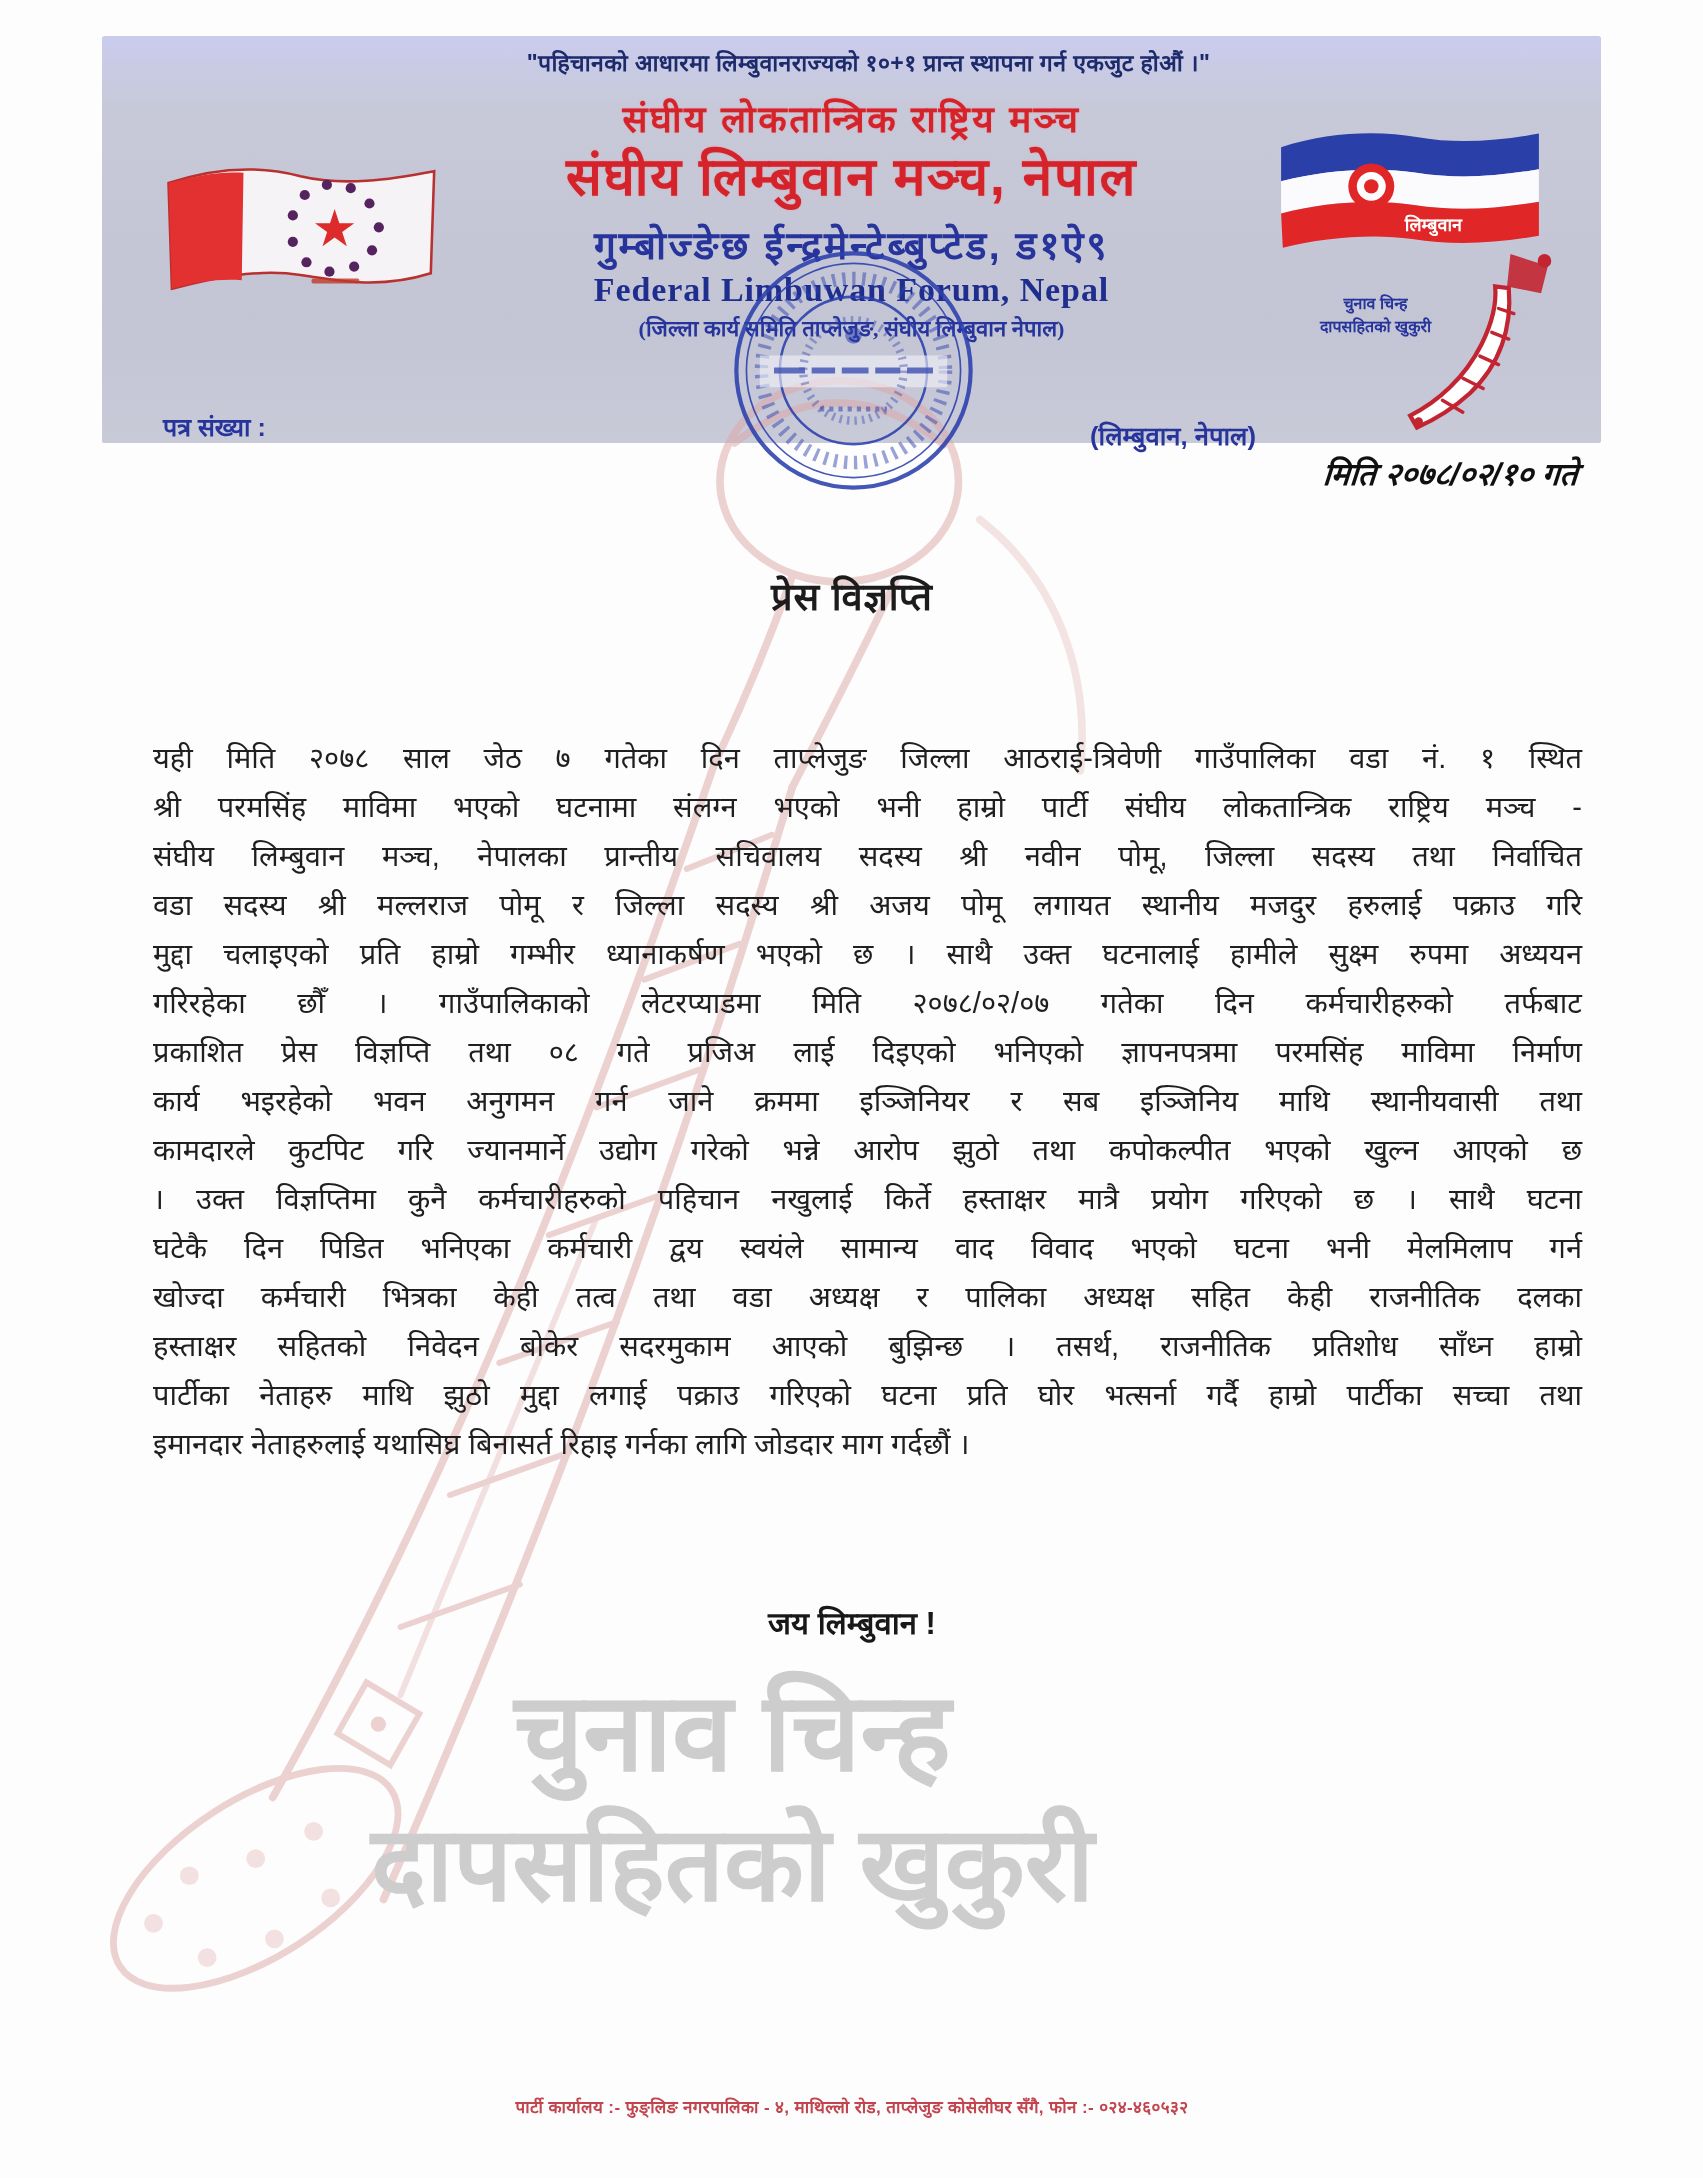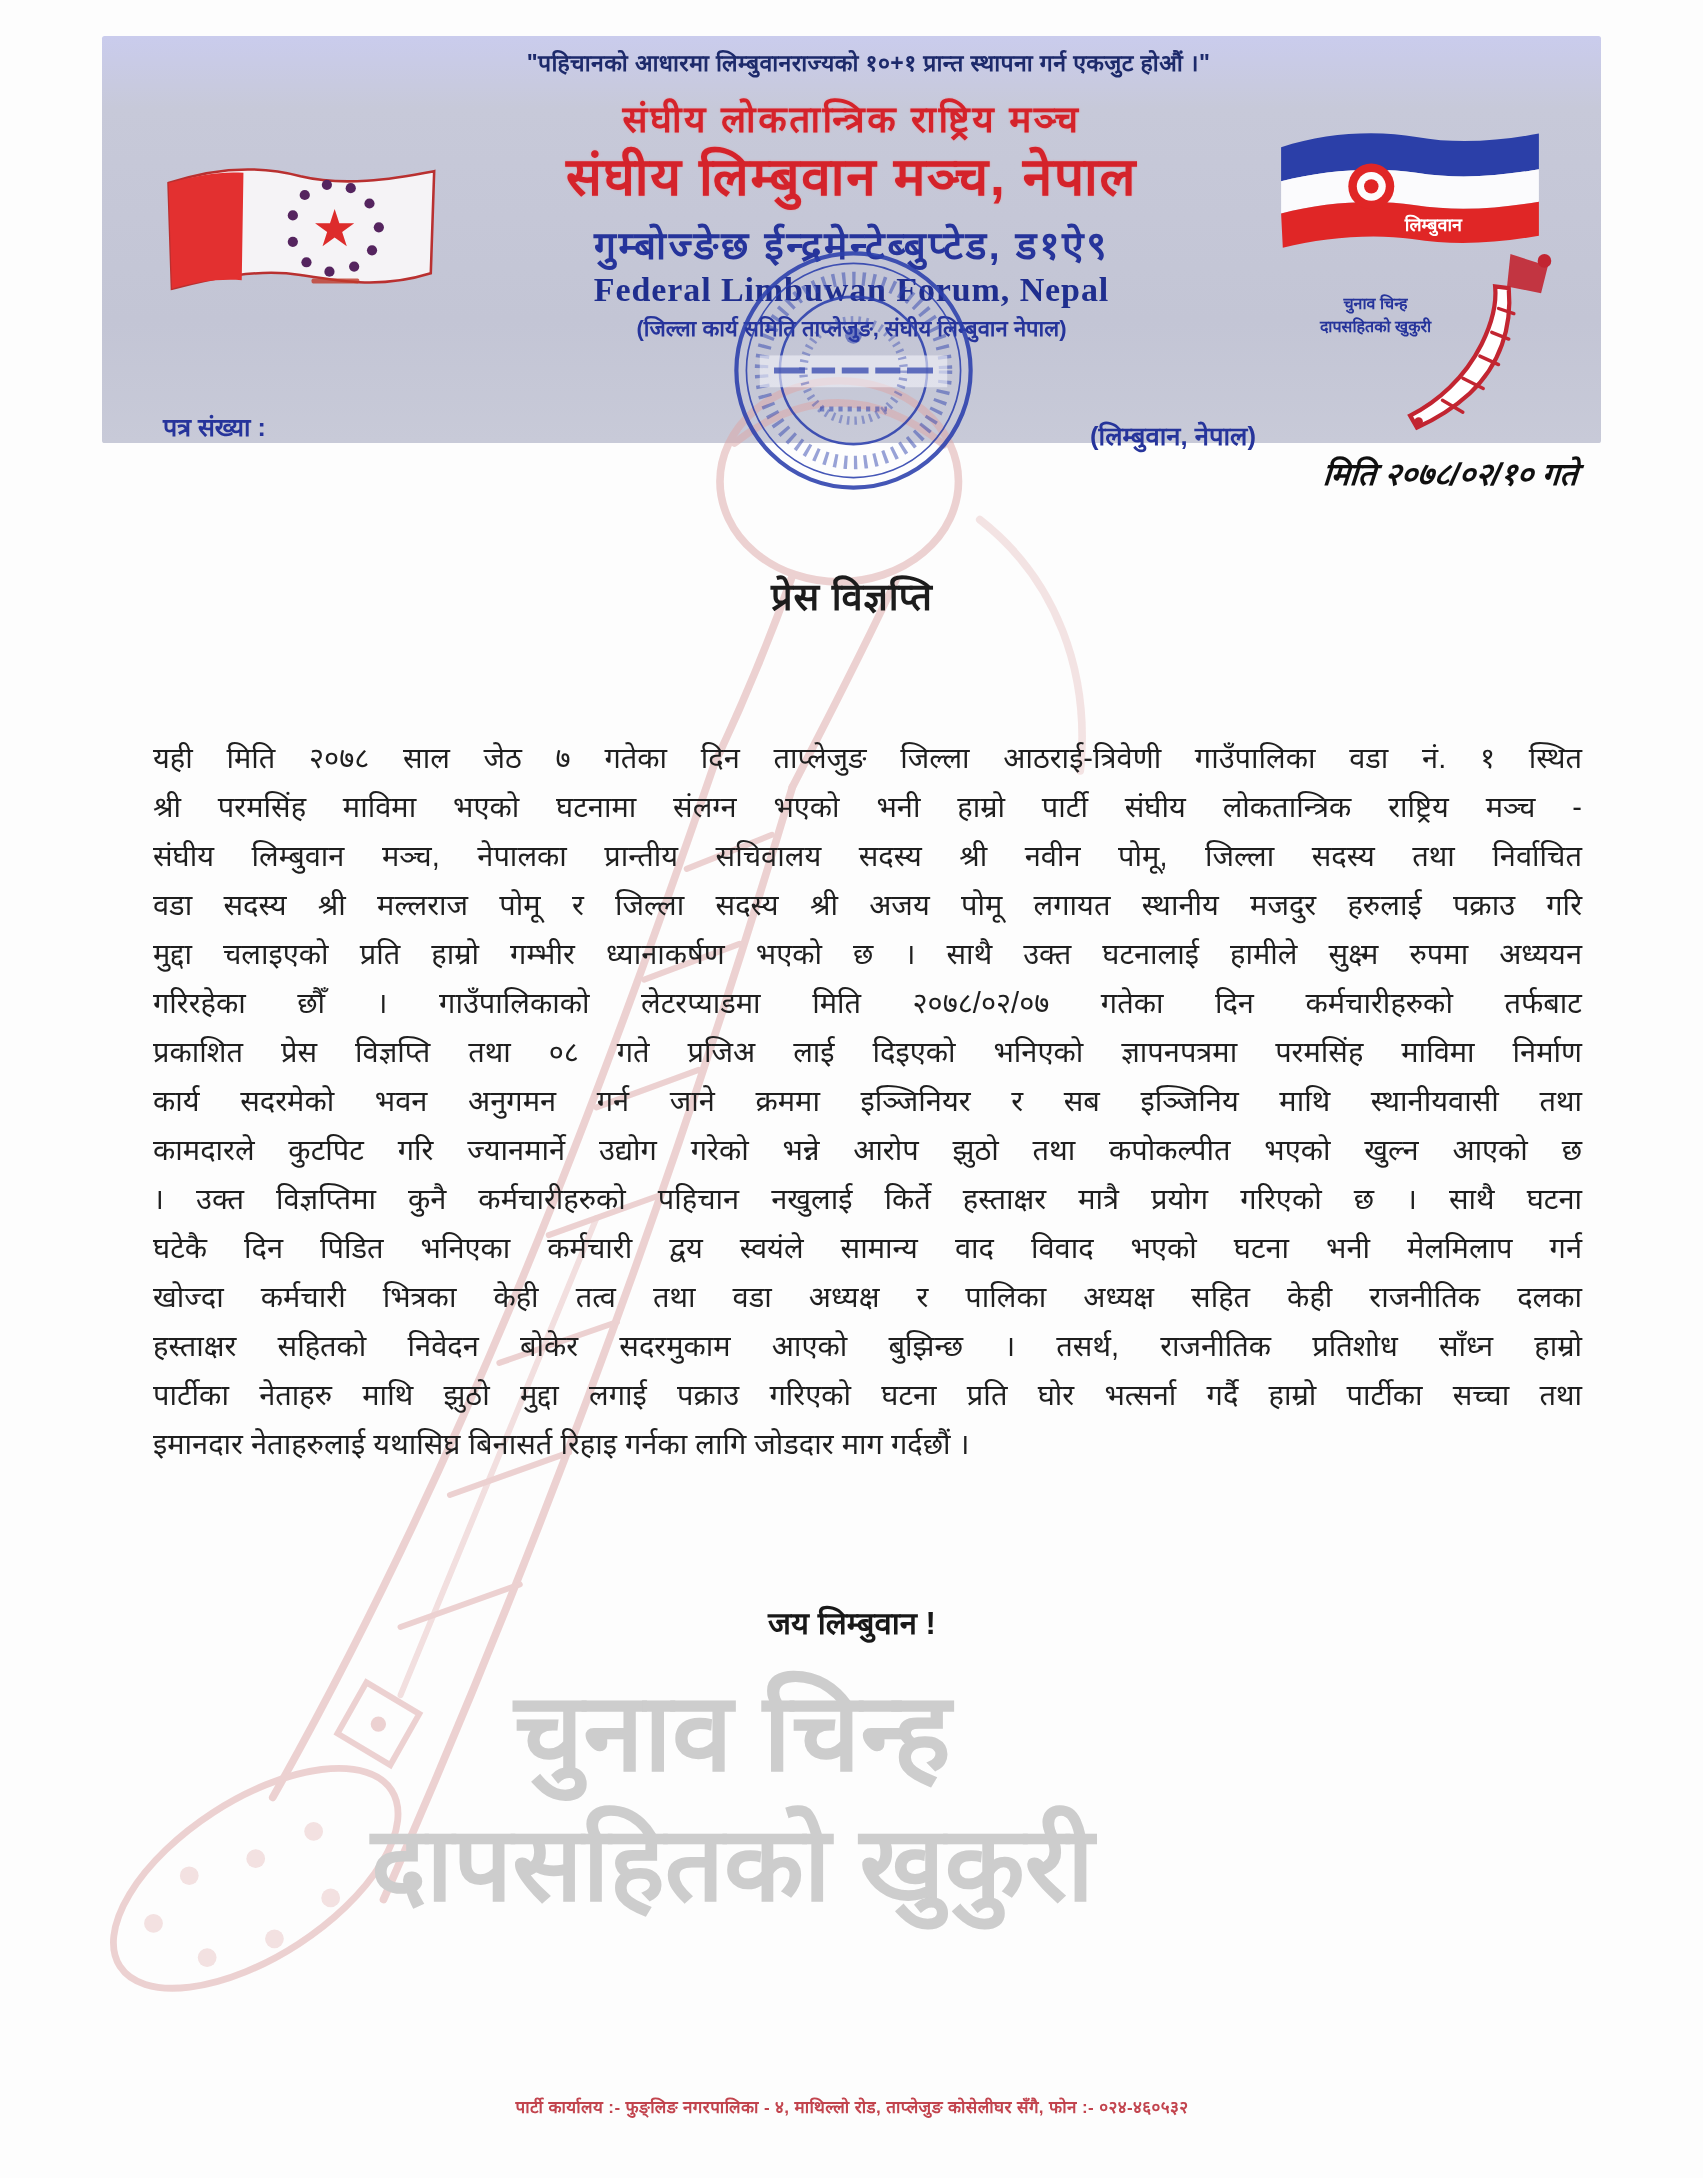--- a/index.html
+++ b/index.html
@@ -12,21 +12,21 @@
     position:absolute;left:102px;top:36px;width:1499px;height:407px;
     background:linear-gradient(180deg,#cacced 0%,#c7c9d9 18%,#c3c5d5 70%,#c8cad8 100%);
     border-radius:2.6px;
   }
   .lh-line{position:absolute;left:0;width:100%;text-align:center;}
   .motto{top:10.2px;font-size:23px;font-weight:bold;color:#1d2a6b;letter-spacing:0.4px;padding-left:34px;box-sizing:border-box;}
   .org-parent{top:56px;font-size:37px;font-weight:bold;color:#d4232b;letter-spacing:2.6px;text-shadow:0 0 1.7px #e98e92;}
   .org-main{top:102px;font-size:53px;font-weight:bold;color:#d4232b;letter-spacing:1.7px;text-shadow:0 0 1.7px #e98e92;}
   .script-line{top:181px;font-size:39px;font-weight:bold;color:#26349b;letter-spacing:2.6px;}
   .org-english{top:235px;font-size:34px;font-weight:bold;color:#1f2e8e;font-family:"Liberation Serif",serif;letter-spacing:0.9px;}
-  .committee-line{top:276px;font-size:22px;font-weight:bold;color:#26349b;}
+  .committee-line{top:276px;font-size:22px;font-weight:bold;color:#26349b;font-family:Liberation Serif, serif;}
   .letter-no{position:absolute;left:61px;top:373px;font-size:25px;font-weight:bold;color:#26349b;}
   .region-label{position:absolute;left:988px;top:382px;font-size:25.6px;font-weight:bold;color:#26349b;}
   .symbol-caption{position:absolute;left:1182px;top:256px;width:183px;text-align:center;
     font-size:16px;font-weight:bold;color:#26349b;line-height:23px;}
   .flag-left{position:absolute;left:58px;top:118px;width:281px;height:145px;}
   .flag-right{position:absolute;left:1174px;top:82px;width:268px;height:141px;}
   .khukuri{position:absolute;left:1296px;top:213px;width:162px;height:187px;}
   
   .stamp{position:absolute;left:728px;top:245px;width:251px;height:251px;opacity:.88;z-index:4;}
   
@@ -172,21 +172,21 @@
   <div class="doc-title">प्रेस विज्ञप्ति</div>
 
   <div class="body-text">
     <div class="bline">यही मिति २०७८ साल जेठ ७ गतेका दिन ताप्लेजुङ जिल्ला आठराई-त्रिवेणी गाउँपालिका वडा नं. १ स्थित</div>
     <div class="bline">श्री परमसिंह माविमा भएको घटनामा संलग्न भएको भनी हाम्रो पार्टी संघीय लोकतान्त्रिक राष्ट्रिय मञ्च -</div>
     <div class="bline">संघीय लिम्बुवान मञ्च, नेपालका प्रान्तीय सचिवालय सदस्य श्री नवीन पोमू, जिल्ला सदस्य तथा निर्वाचित</div>
     <div class="bline">वडा सदस्य श्री मल्लराज पोमू र जिल्ला सदस्य श्री अजय पोमू लगायत स्थानीय मजदुर हरुलाई पक्राउ गरि</div>
     <div class="bline">मुद्दा चलाइएको प्रति हाम्रो गम्भीर ध्यानाकर्षण भएको छ । साथै उक्त घटनालाई हामीले सुक्ष्म रुपमा अध्ययन</div>
     <div class="bline">गरिरहेका छौँ । गाउँपालिकाको लेटरप्याडमा मिति २०७८/०२/०७ गतेका दिन कर्मचारीहरुको तर्फबाट</div>
     <div class="bline">प्रकाशित प्रेस विज्ञप्ति तथा ०८ गते प्रजिअ लाई दिइएको भनिएको ज्ञापनपत्रमा परमसिंह माविमा निर्माण</div>
-    <div class="bline">कार्य सदरमेको भवन अनुगमन गर्न जाने क्रममा इञ्जिनियर र सब इञ्जिनिय माथि स्थानीयवासी तथा</div>
+    <div class="bline">कार्य भइरहेको भवन अनुगमन गर्न जाने क्रममा इञ्जिनियर र सब इञ्जिनिय माथि स्थानीयवासी तथा</div>
     <div class="bline">कामदारले कुटपिट गरि ज्यानमार्ने उद्योग गरेको भन्ने आरोप झुठो तथा कपोकल्पीत भएको खुल्न आएको छ</div>
     <div class="bline">। उक्त विज्ञप्तिमा कुनै कर्मचारीहरुको पहिचान नखुलाई किर्ते हस्ताक्षर मात्रै प्रयोग गरिएको छ । साथै घटना</div>
     <div class="bline">घटेकै दिन पिडित भनिएका कर्मचारी द्वय स्वयंले सामान्य वाद विवाद भएको घटना भनी मेलमिलाप गर्न</div>
     <div class="bline">खोज्दा कर्मचारी भित्रका केही तत्व तथा वडा अध्यक्ष र पालिका अध्यक्ष सहित केही राजनीतिक दलका</div>
     <div class="bline">हस्ताक्षर सहितको निवेदन बोकेर सदरमुकाम आएको बुझिन्छ । तसर्थ, राजनीतिक प्रतिशोध साँध्न हाम्रो</div>
     <div class="bline">पार्टीका नेताहरु माथि झुठो मुद्दा लगाई पक्राउ गरिएको घटना प्रति घोर भत्सर्ना गर्दै हाम्रो पार्टीका सच्चा तथा</div>
     <div class="bline last">इमानदार नेताहरुलाई यथासिघ्र बिनासर्त रिहाइ गर्नका लागि जोडदार माग गर्दछौं ।</div>
   </div>
 
   <div class="closing">जय लिम्बुवान !</div>

